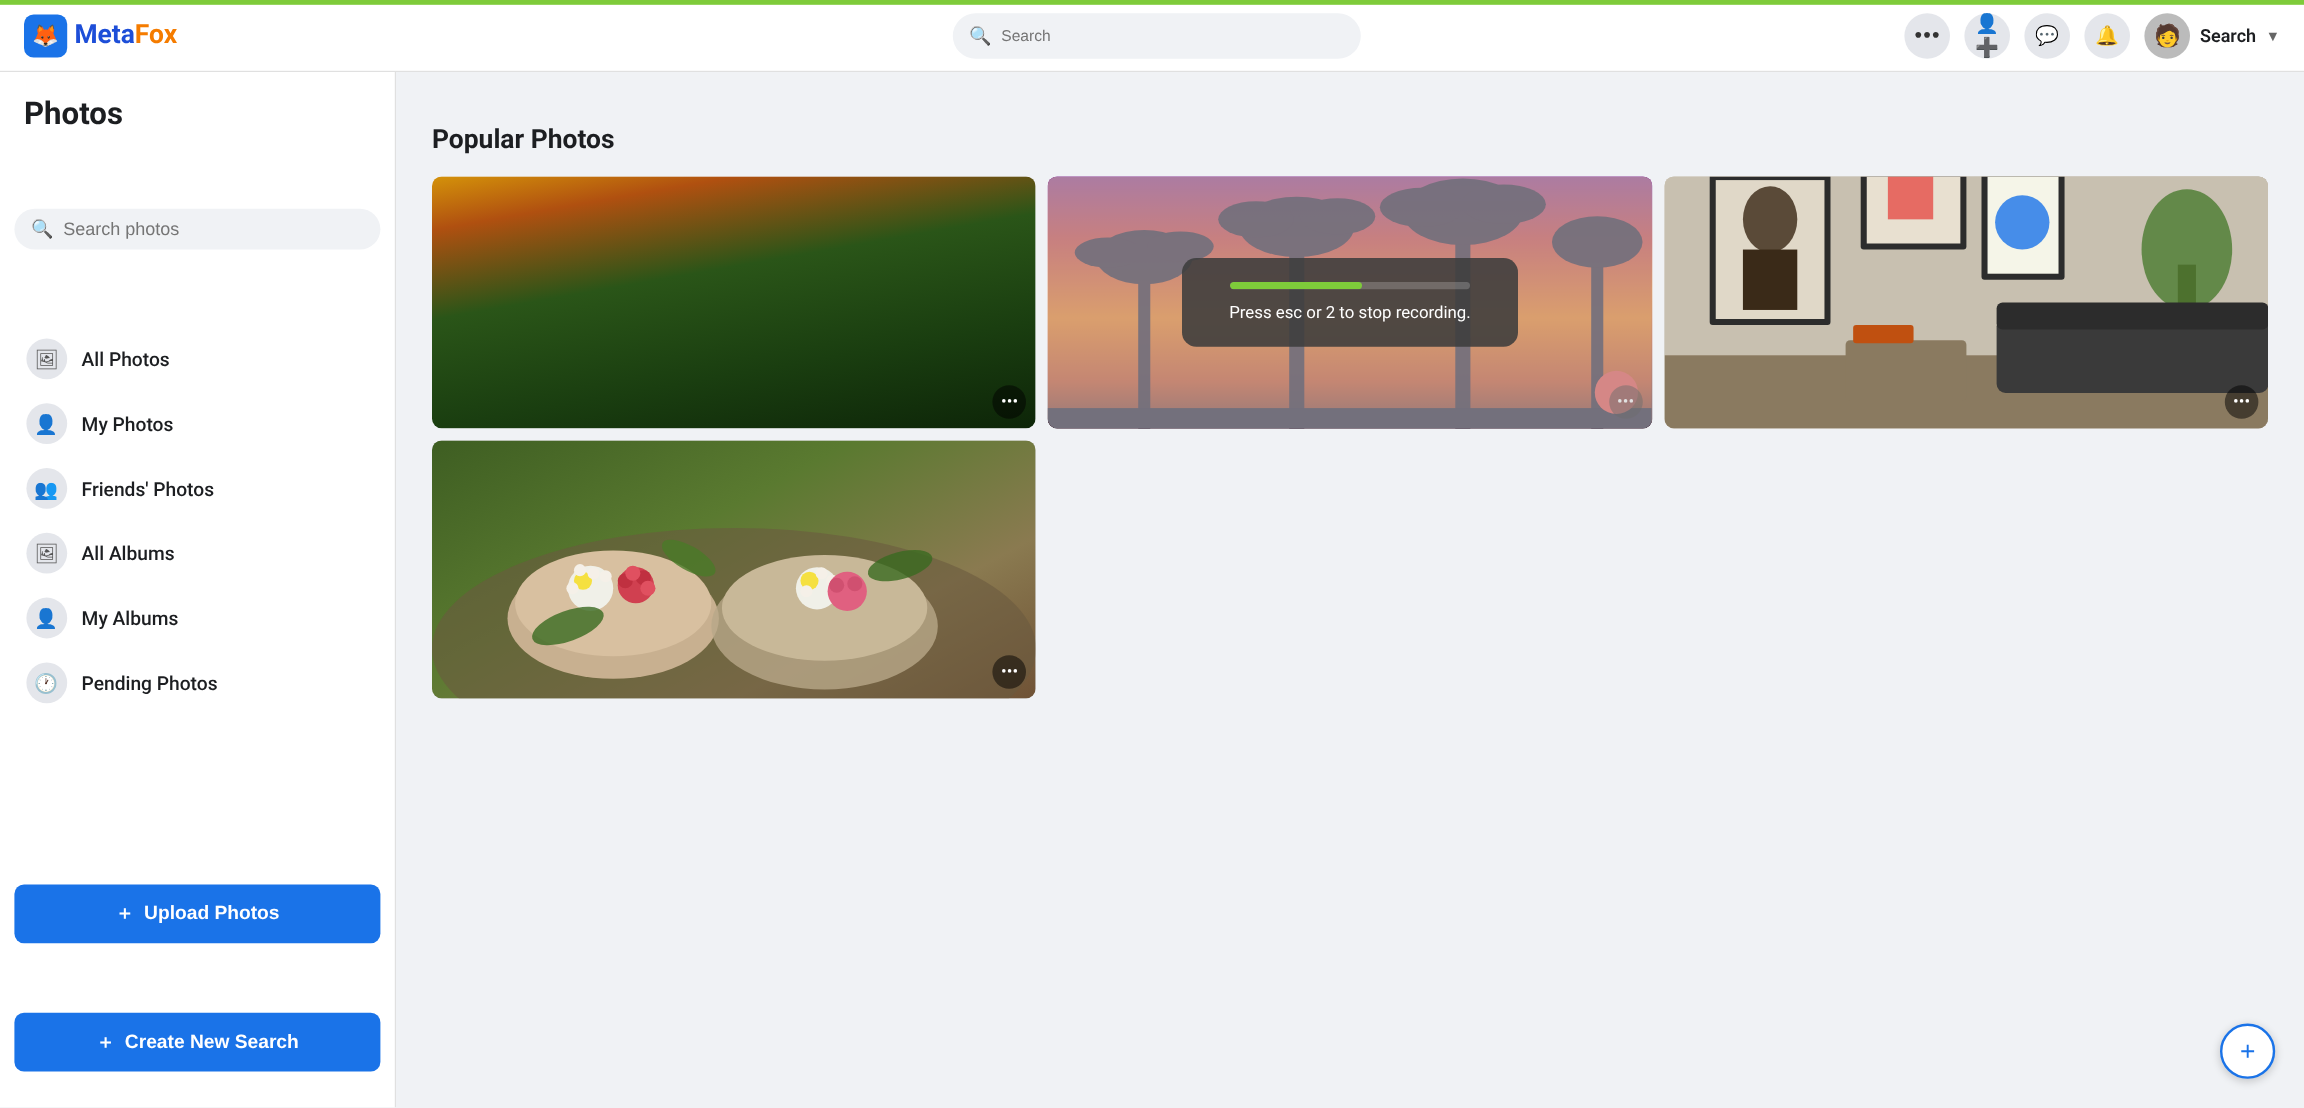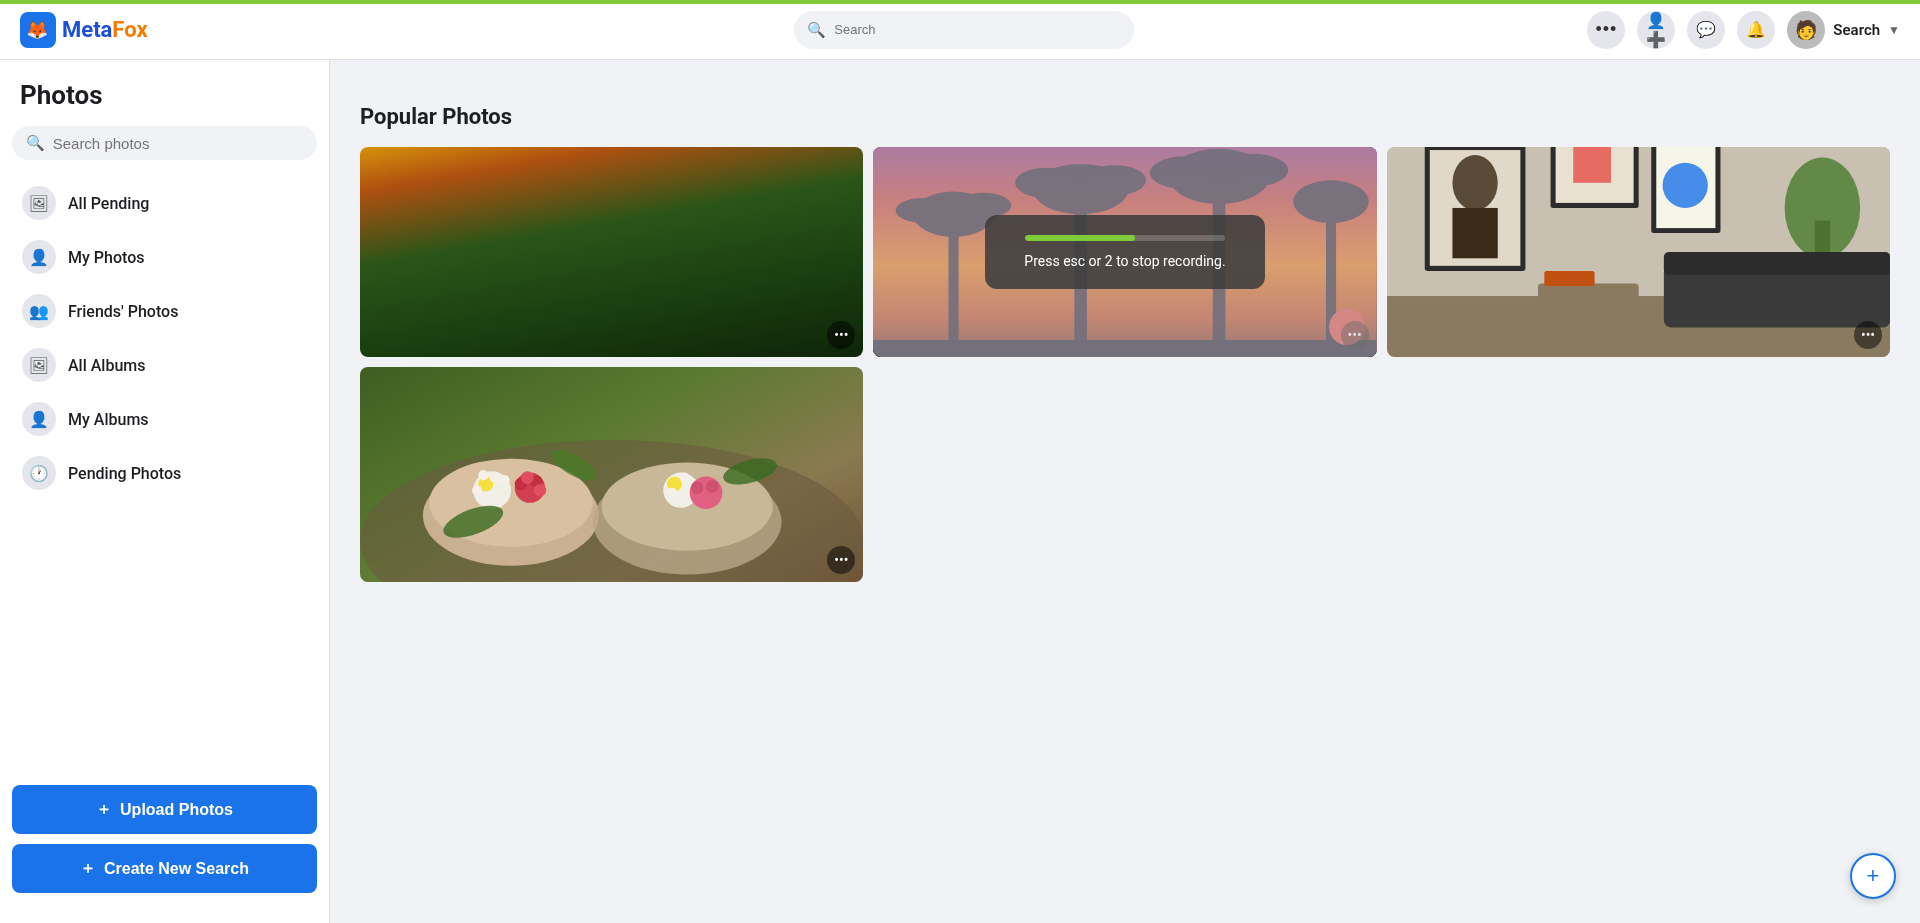--- a/index.html
+++ b/index.html
@@ -120,20 +120,21 @@
     .sidebar {
       width: 330px;
       flex-shrink: 0;
       background: #fff;
       border-right: 1px solid #e0e0e0;
       padding: 20px 12px;
       display: flex;
       flex-direction: column;
       height: 100%;
       overflow-y: auto;
+      gap: 48px;
     }
     .sidebar-title {
       font-size: 26px;
       font-weight: 700;
       color: #1c1e21;
       padding: 0 8px 16px 8px;
     }
     .sidebar-search {
       background: #f0f2f5;
       border-radius: 20px;
@@ -360,21 +361,21 @@
     <h1 class="sidebar-title">Photos</h1>
 
     <div class="sidebar-search">
       <span class="s-icon">🔍</span>
       <input type="text" placeholder="Search photos" style="">
     </div>
 
     <nav>
       <div class="sidebar-nav-item">
         <div class="nav-icon">🖼</div>
-        <span>All Pending</span>
+        <span>All Photos</span>
       </div>
       <div class="sidebar-nav-item">
         <div class="nav-icon">👤</div>
         <span>My Photos</span>
       </div>
       <div class="sidebar-nav-item">
         <div class="nav-icon">👥</div>
         <span>Friends' Photos</span>
       </div>
       <div class="sidebar-nav-item">

